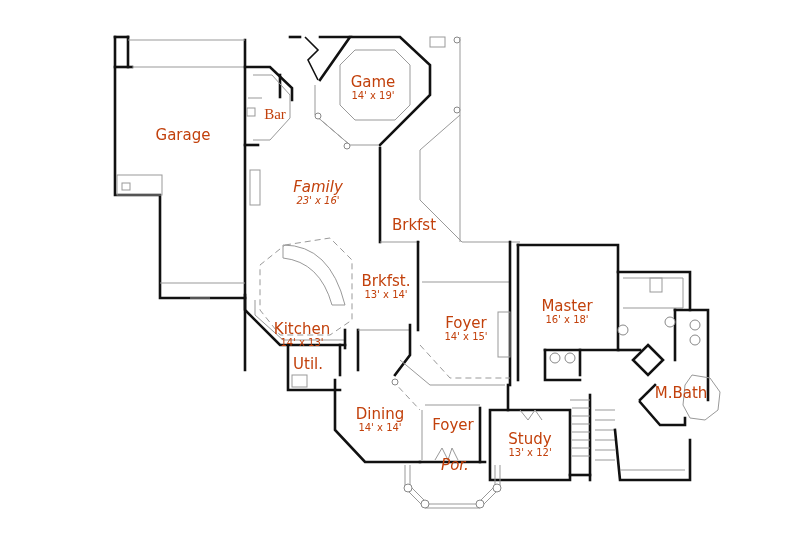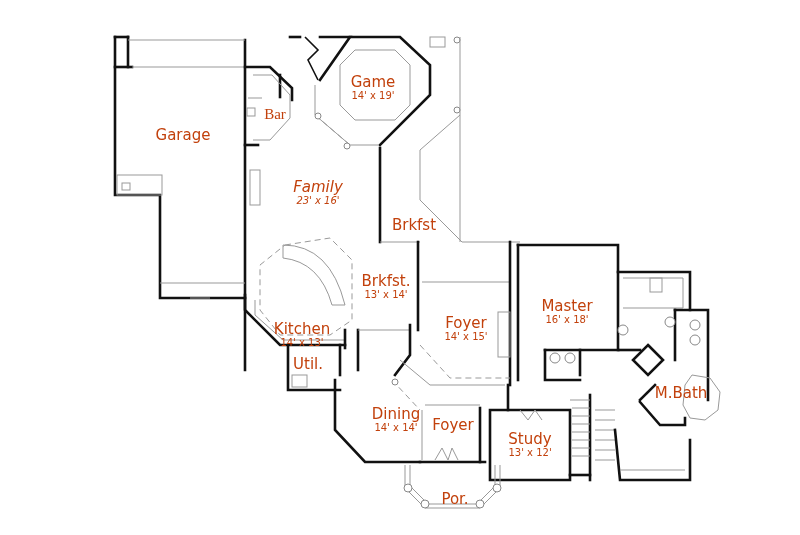--- a/index.html
+++ b/index.html
@@ -204,29 +204,29 @@
   <span class="n">Foyer</span>
   <span class="s">14' x 15'</span>
 </div>
 <div class="lbl" style="left:567px;top:291px;margin-top:8px;">
   <span class="n">Master</span>
   <span class="s">16' x 18'</span>
 </div>
 <div class="lbl" style="left:308px;top:357px;">
   <span class="n">Util.</span>
 </div>
-<div class="lbl" style="left:380px;top:407px;margin-left:16px;">
+<div class="lbl" style="left:380px;top:407px;">
   <span class="n">Dining</span>
   <span class="s">14' x 14'</span>
 </div>
 <div class="lbl" style="left:453px;top:418px;text-align:center;">
   <span class="n">Foyer</span>
 </div>
 <div class="lbl" style="left:530px;top:432px;text-align:right;">
   <span class="n">Study</span>
   <span class="s">13' x 12'</span>
 </div>
-<div class="lbl" style="left:455px;top:492px;">
+<div class="lbl" style="left:455px;top:458px;font-style:italic;">
   <span class="n">Por.</span>
 </div>
 <div class="lbl" style="left:681px;top:386px;">
   <span class="n">M.Bath</span>
 </div>
 
 </body></html>

